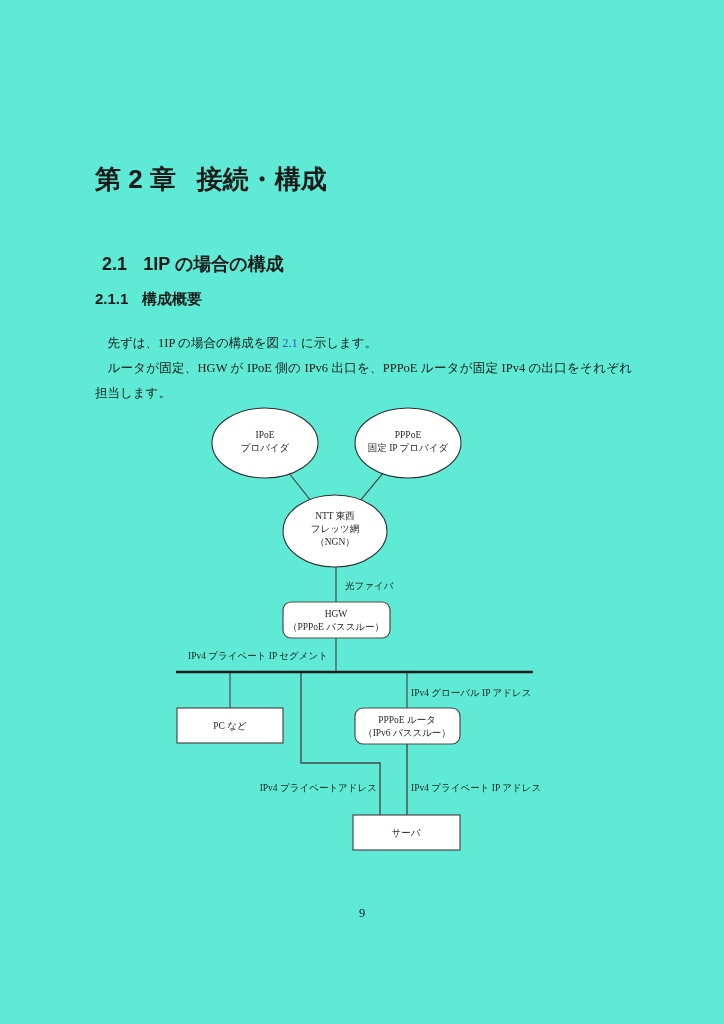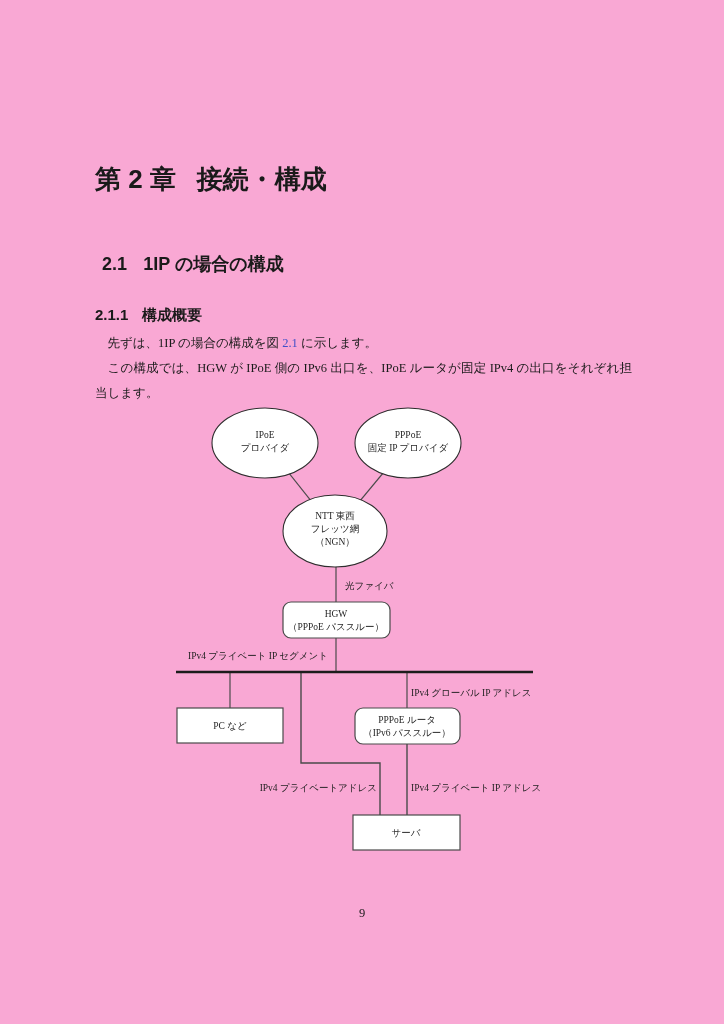--- a/index.html
+++ b/index.html
@@ -4,21 +4,21 @@
 <style>
   html, body {
     margin: 0;
     padding: 0;
     background: #ffffff;
   }
   .page {
     position: relative;
     width: 724px;
     height: 1024px;
-    background: #f9a8d4;
+    background: #5eead4;
     overflow: hidden;
     font-family: "Liberation Serif", serif;
     color: #1a1a1a;
   }
   .abs { position: absolute; }
 
   .chapter-heading {
     left: 95px;
     top: 165px;
     font-family: "Liberation Sans", sans-serif;
@@ -35,21 +35,21 @@
     font-family: "Liberation Sans", sans-serif;
     font-weight: bold;
     font-size: 18px;
     white-space: nowrap;
     margin-left: 7px;
   }
   .section-heading .num { margin-right: 0.9em; }
 
   .subsection-heading {
     left: 95px;
-    top: 306px;
+    top: 290px;
     font-family: "Liberation Sans", sans-serif;
     font-weight: bold;
     font-size: 15px;
     white-space: nowrap;
   }
   .subsection-heading .num { margin-right: 0.9em; }
 
   .bodytext {
     left: 95px;
     top: 331px;
@@ -108,21 +108,21 @@
   <div class="abs section-heading">
     <span class="num">2.1</span><span>1IP の場合の構成</span>
   </div>
 
   <div class="abs subsection-heading">
     <span class="num">2.1.1</span><span>構成概要</span>
   </div>
 
   <div class="abs bodytext">
     <p><span>先ずは、1IP の場合の構成を図 </span><a class="figref" style="color:#4050c8">2.1</a><span> に示します。</span></p>
-    <p>この構成では、HGW が IPoE 側の IPv6 出口を、IPoE ルータが固定 IPv4 の出口をそれぞれ担当します。</p>
+    <p>ルータが固定、HGW が IPoE 側の IPv6 出口を、PPPoE ルータが固定 IPv4 の出口をそれぞれ担当します。</p>
   </div>
 
   <svg class="abs diagram-svg" width="724" height="1024" viewBox="0 0 724 1024">
 
     <g stroke="#4a4a4a" stroke-width="1.2" fill="none">
       <line x1="265" y1="443" x2="335" y2="531"></line>
       <line x1="408" y1="443" x2="335" y2="531"></line>
       <line x1="336" y1="531" x2="336" y2="602"></line>
       <line x1="336" y1="638" x2="336" y2="672"></line>
       <line x1="230" y1="672" x2="230" y2="708"></line>

